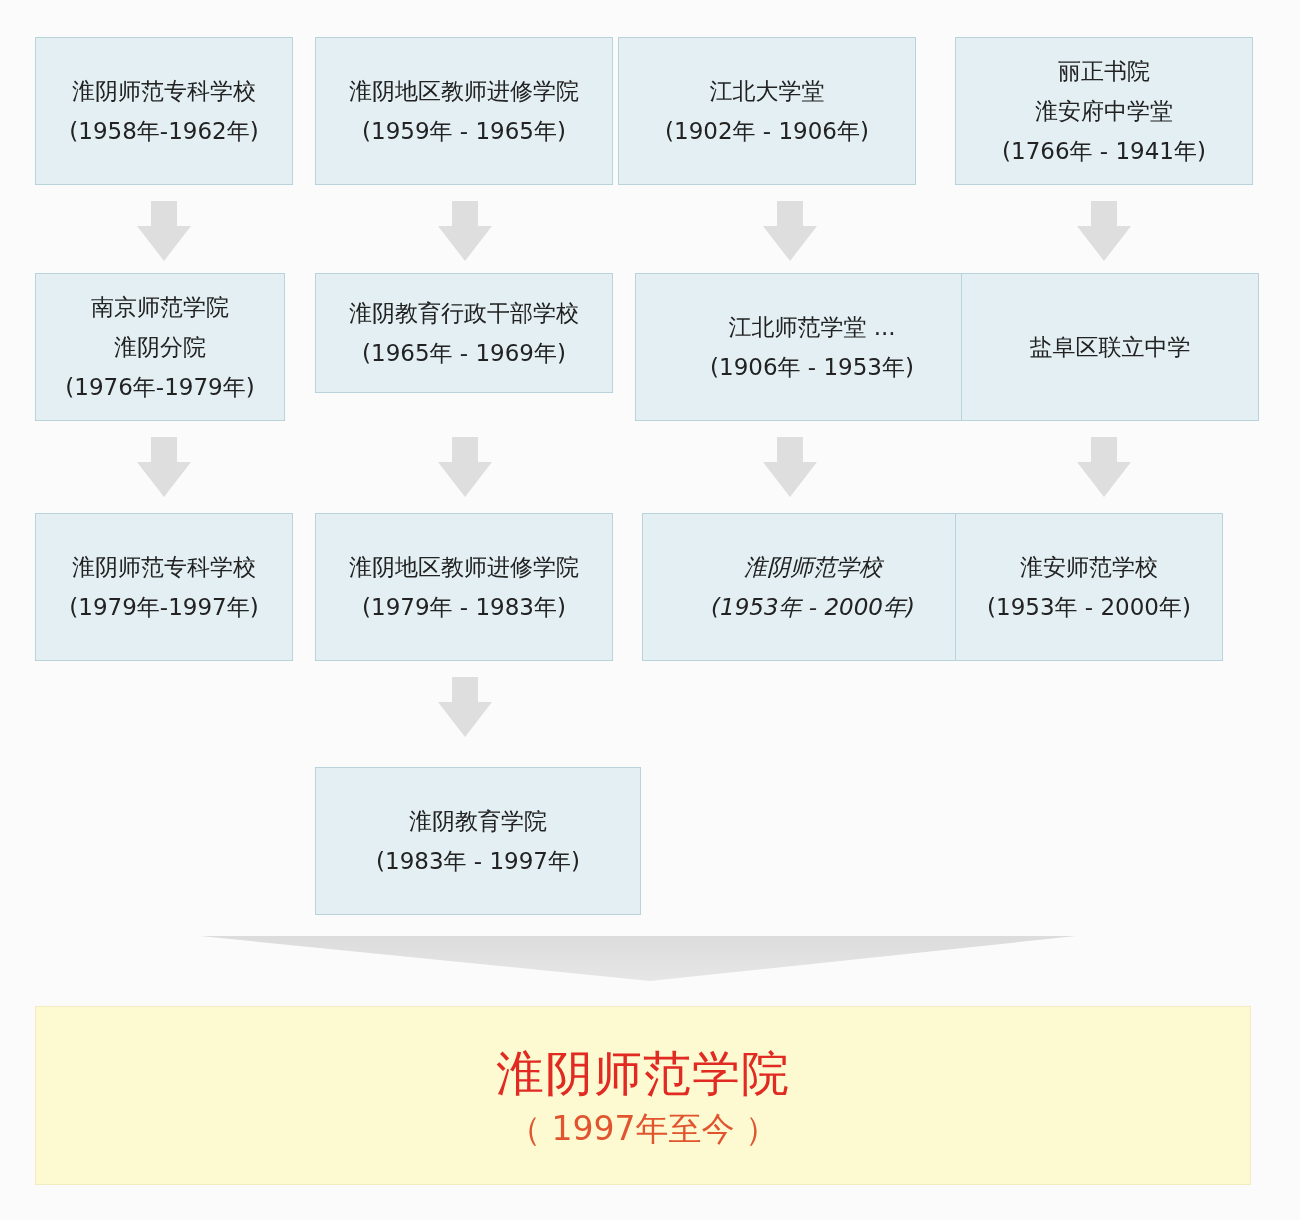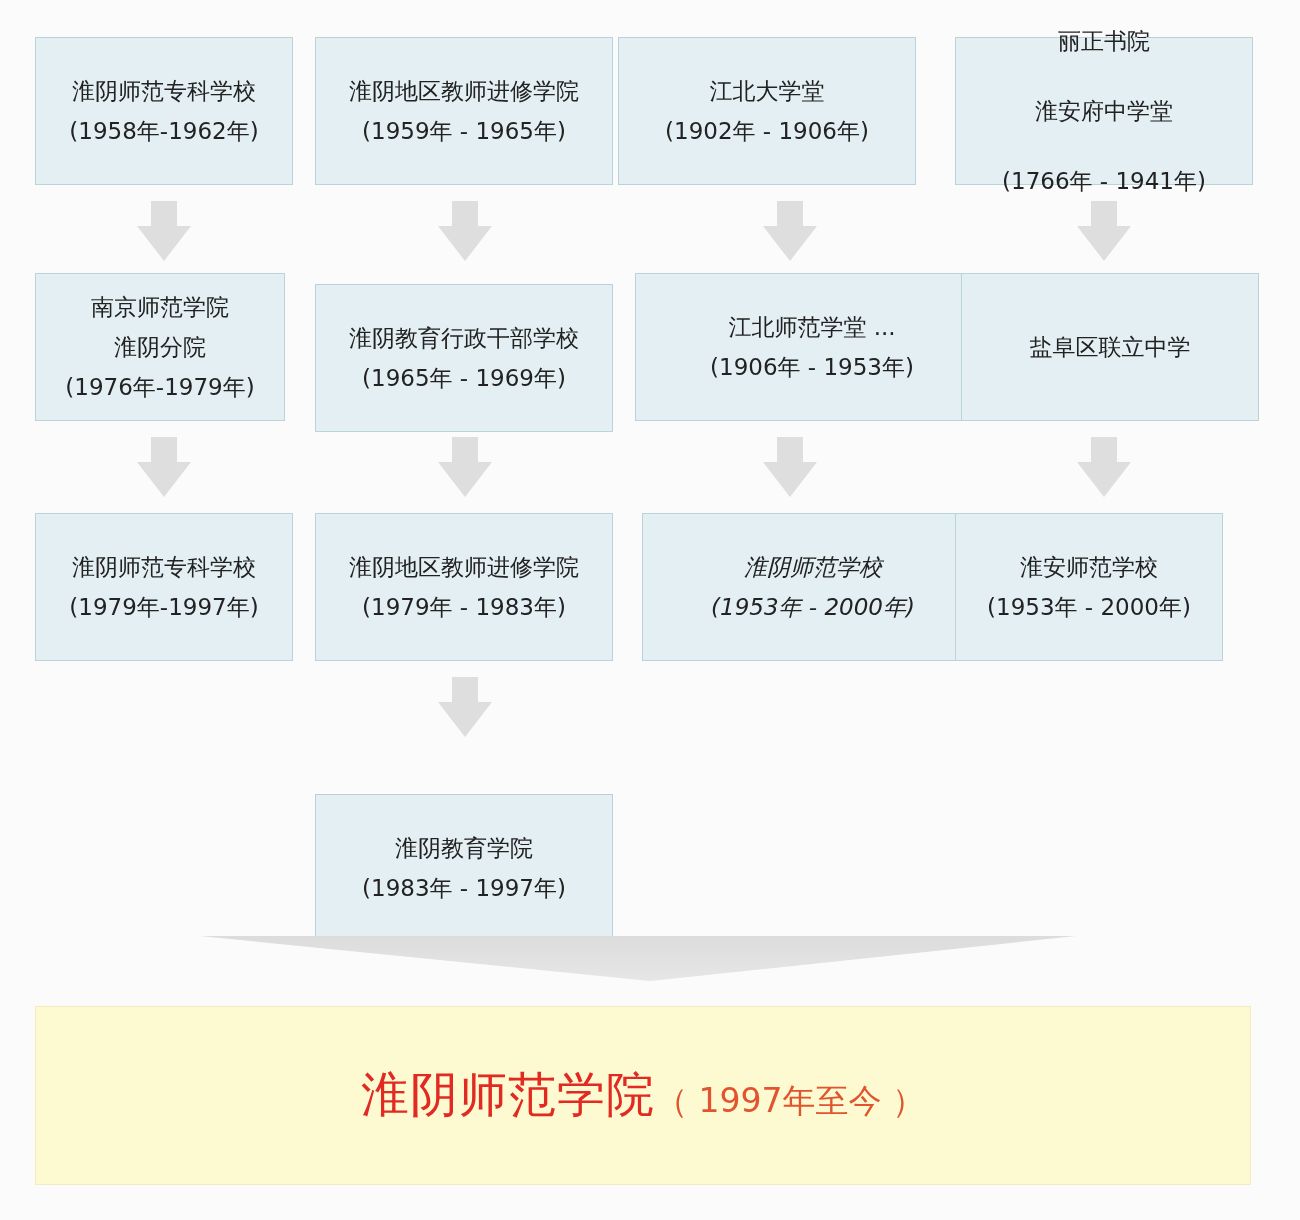--- a/index.html
+++ b/index.html
@@ -29,21 +29,21 @@
     width: 54px; height: 60px;
   }
   .arrow svg { display: block; }
   .big-arrow { position: absolute; left: 200px; top: 934px; width: 876px; height: 50px; }
   .final {
     position: absolute;
     left: 35px; top: 1006px; width: 1216px; height: 179px;
     box-sizing: border-box;
     background: #fdf9d0;
     border: 1px solid #f3ecc0;
-    display: flex; flex-direction: row; align-items: center; justify-content: center;
+    display: flex; flex-direction: column; align-items: center; justify-content: center;
   }
   .final-title {
     color: #e12a22;
     font-size: 48px; line-height: 60px;
     letter-spacing: 1px;
     margin-top: -4px;
   }
   .final-sub {
     color: #e0552f;
     font-size: 33px; line-height: 32px;
@@ -58,21 +58,21 @@
   <span class="line">(1958年-1962年)</span>
 </div>
 <div class="box" style="left:315px;top:37px;width:298px;height:148px;">
   <span class="line">淮阴地区教师进修学院</span>
   <span class="line">(1959年 - 1965年)</span>
 </div>
 <div class="box" style="left:618px;top:37px;width:298px;height:148px;">
   <span class="line">江北大学堂</span>
   <span class="line">(1902年 - 1906年)</span>
 </div>
-<div class="box" style="left:955px;top:37px;width:298px;height:148px;gap:30px;">
+<div class="box" style="left:955px;top:37px;width:298px;height:148px;">
   <span class="line">丽正书院</span>
   <span class="line">淮安府中学堂</span>
   <span class="line">(1766年 - 1941年)</span>
 </div>
 
 <div class="arrow" style="left:137px;top:201px;">
   <svg width="54" height="60" viewBox="0 0 54 60">
       <polygon points="14,0 40,0 40,25 54,25 27,60 0,25 14,25" fill="#dedede"></polygon>
     </svg>
 </div>
@@ -90,21 +90,21 @@
   <svg width="54" height="60" viewBox="0 0 54 60">
       <polygon points="14,0 40,0 40,25 54,25 27,60 0,25 14,25" fill="#dedede"></polygon>
     </svg>
 </div>
 
 <div class="box" style="left:35px;top:273px;width:250px;height:148px;">
   <span class="line">南京师范学院</span>
   <span class="line">淮阴分院</span>
   <span class="line">(1976年-1979年)</span>
 </div>
-<div class="box" style="left:315px;top:273px;width:298px;height:148px;margin-top:11px;">
+<div class="box" style="left:315px;top:273px;width:298px;height:120px;">
   <span class="line">淮阴教育行政干部学校</span>
   <span class="line">(1965年 - 1969年)</span>
 </div>
 <div class="box" style="left:635px;top:273px;width:354px;height:148px;">
   <span class="line">江北师范学堂 ...</span>
   <span class="line">(1906年 - 1953年)</span>
 </div>
 <div class="box" style="left:961px;top:273px;width:298px;height:148px;">
   <span class="line">盐阜区联立中学</span>
 </div>
@@ -146,21 +146,21 @@
   <span class="line">淮安师范学校</span>
   <span class="line">(1953年 - 2000年)</span>
 </div>
 
 <div class="arrow" style="left:438px;top:677px;">
   <svg width="54" height="60" viewBox="0 0 54 60">
       <polygon points="14,0 40,0 40,25 54,25 27,60 0,25 14,25" fill="#dedede"></polygon>
     </svg>
 </div>
 
-<div class="box" style="left:315px;top:794px;width:298px;height:148px;">
+<div class="box" style="left:315px;top:767px;width:326px;height:148px;">
   <span class="line">淮阴教育学院</span>
   <span class="line">(1983年 - 1997年)</span>
 </div>
 
 <div class="big-arrow">
   <svg width="876" height="50" viewBox="0 0 876 50">
     <defs>
       <linearGradient id="g1" x1="0" y1="0" x2="0" y2="1">
         <stop offset="0" stop-color="#dcdcdc"></stop>
         <stop offset="1" stop-color="#e6e6e6"></stop>

